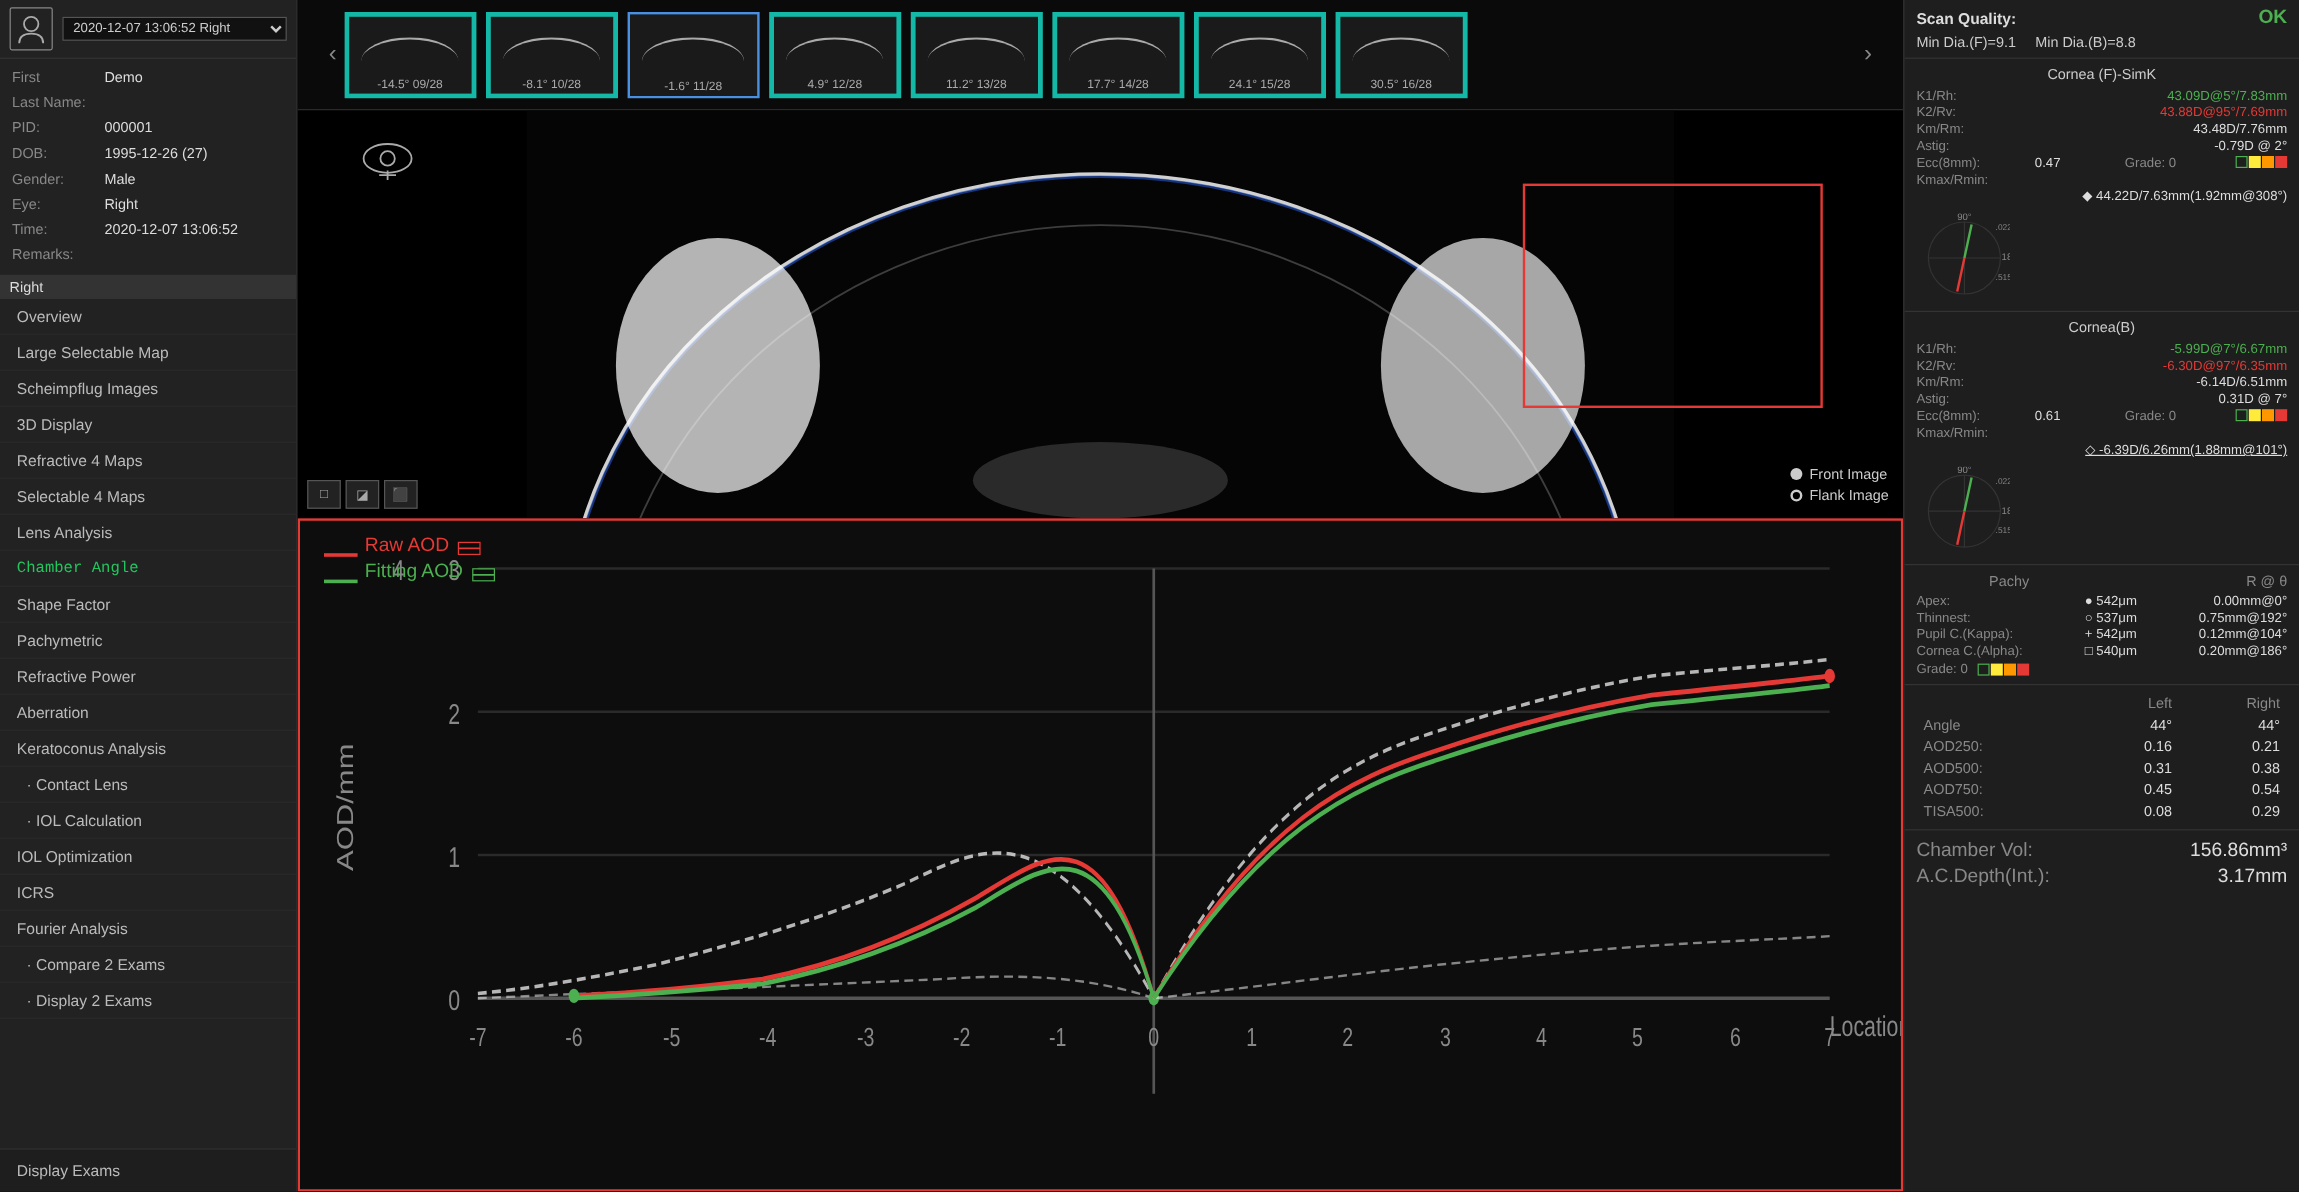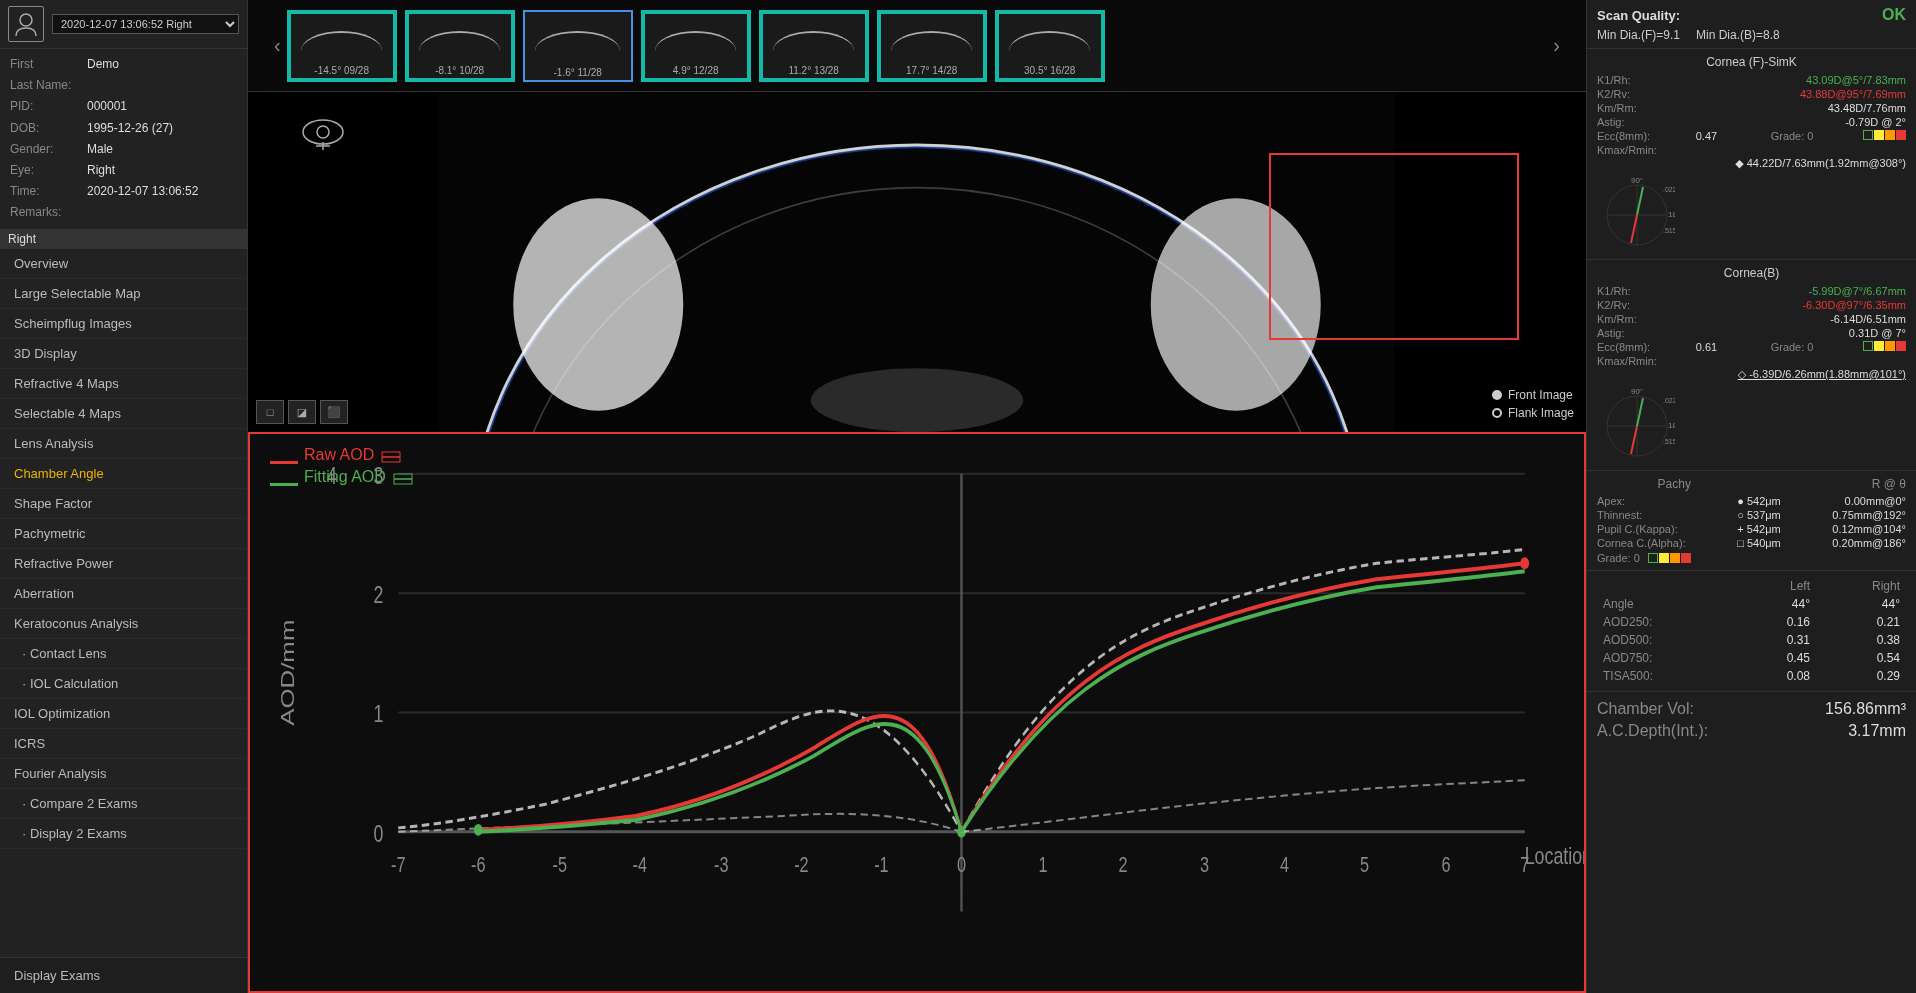--- a/index.html
+++ b/index.html
@@ -75,21 +75,21 @@
       flex: 1;
     }
     .nav-item {
       padding: 7px 14px;
       cursor: pointer;
       color: #bbb;
       font-size: 13px;
       border-bottom: 1px solid #2a2a2a;
       white-space: nowrap;
     }
-    .nav-item.active { color: #eab308; }
+    .nav-item.active { color: #22c55e; font-family: Liberation Mono, monospace; }
     .nav-item.sub { padding-left: 22px; }
     .nav-footer {
       padding: 10px 14px;
       background: #1e1e1e;
       border-top: 1px solid #333;
       cursor: pointer;
       color: #bbb;
       font-size: 13px;
     }
 
@@ -489,20 +489,24 @@
       <div class="thumb-item">
         <div class="thumb-eye-shape"></div>
         <div class="thumb-label">11.2° 13/28</div>
       </div>
       <div class="thumb-item">
         <div class="thumb-eye-shape"></div>
         <div class="thumb-label">17.7° 14/28</div>
       </div>
       <div class="thumb-item">
         <div class="thumb-eye-shape"></div>
+        <div class="thumb-label">24.1° 15/28</div>
+      </div>
+      <div class="thumb-item">
+        <div class="thumb-eye-shape"></div>
         <div class="thumb-label">30.5° 16/28</div>
       </div>
     </div>
     <div class="thumb-nav">›</div>
   </div>
 
   <div class="image-area" style="height: 340px; flex: none;">
     <svg width="100%" height="100%" viewBox="0 0 900 320">
 
       <rect width="900" height="320" fill="#050505"></rect>

